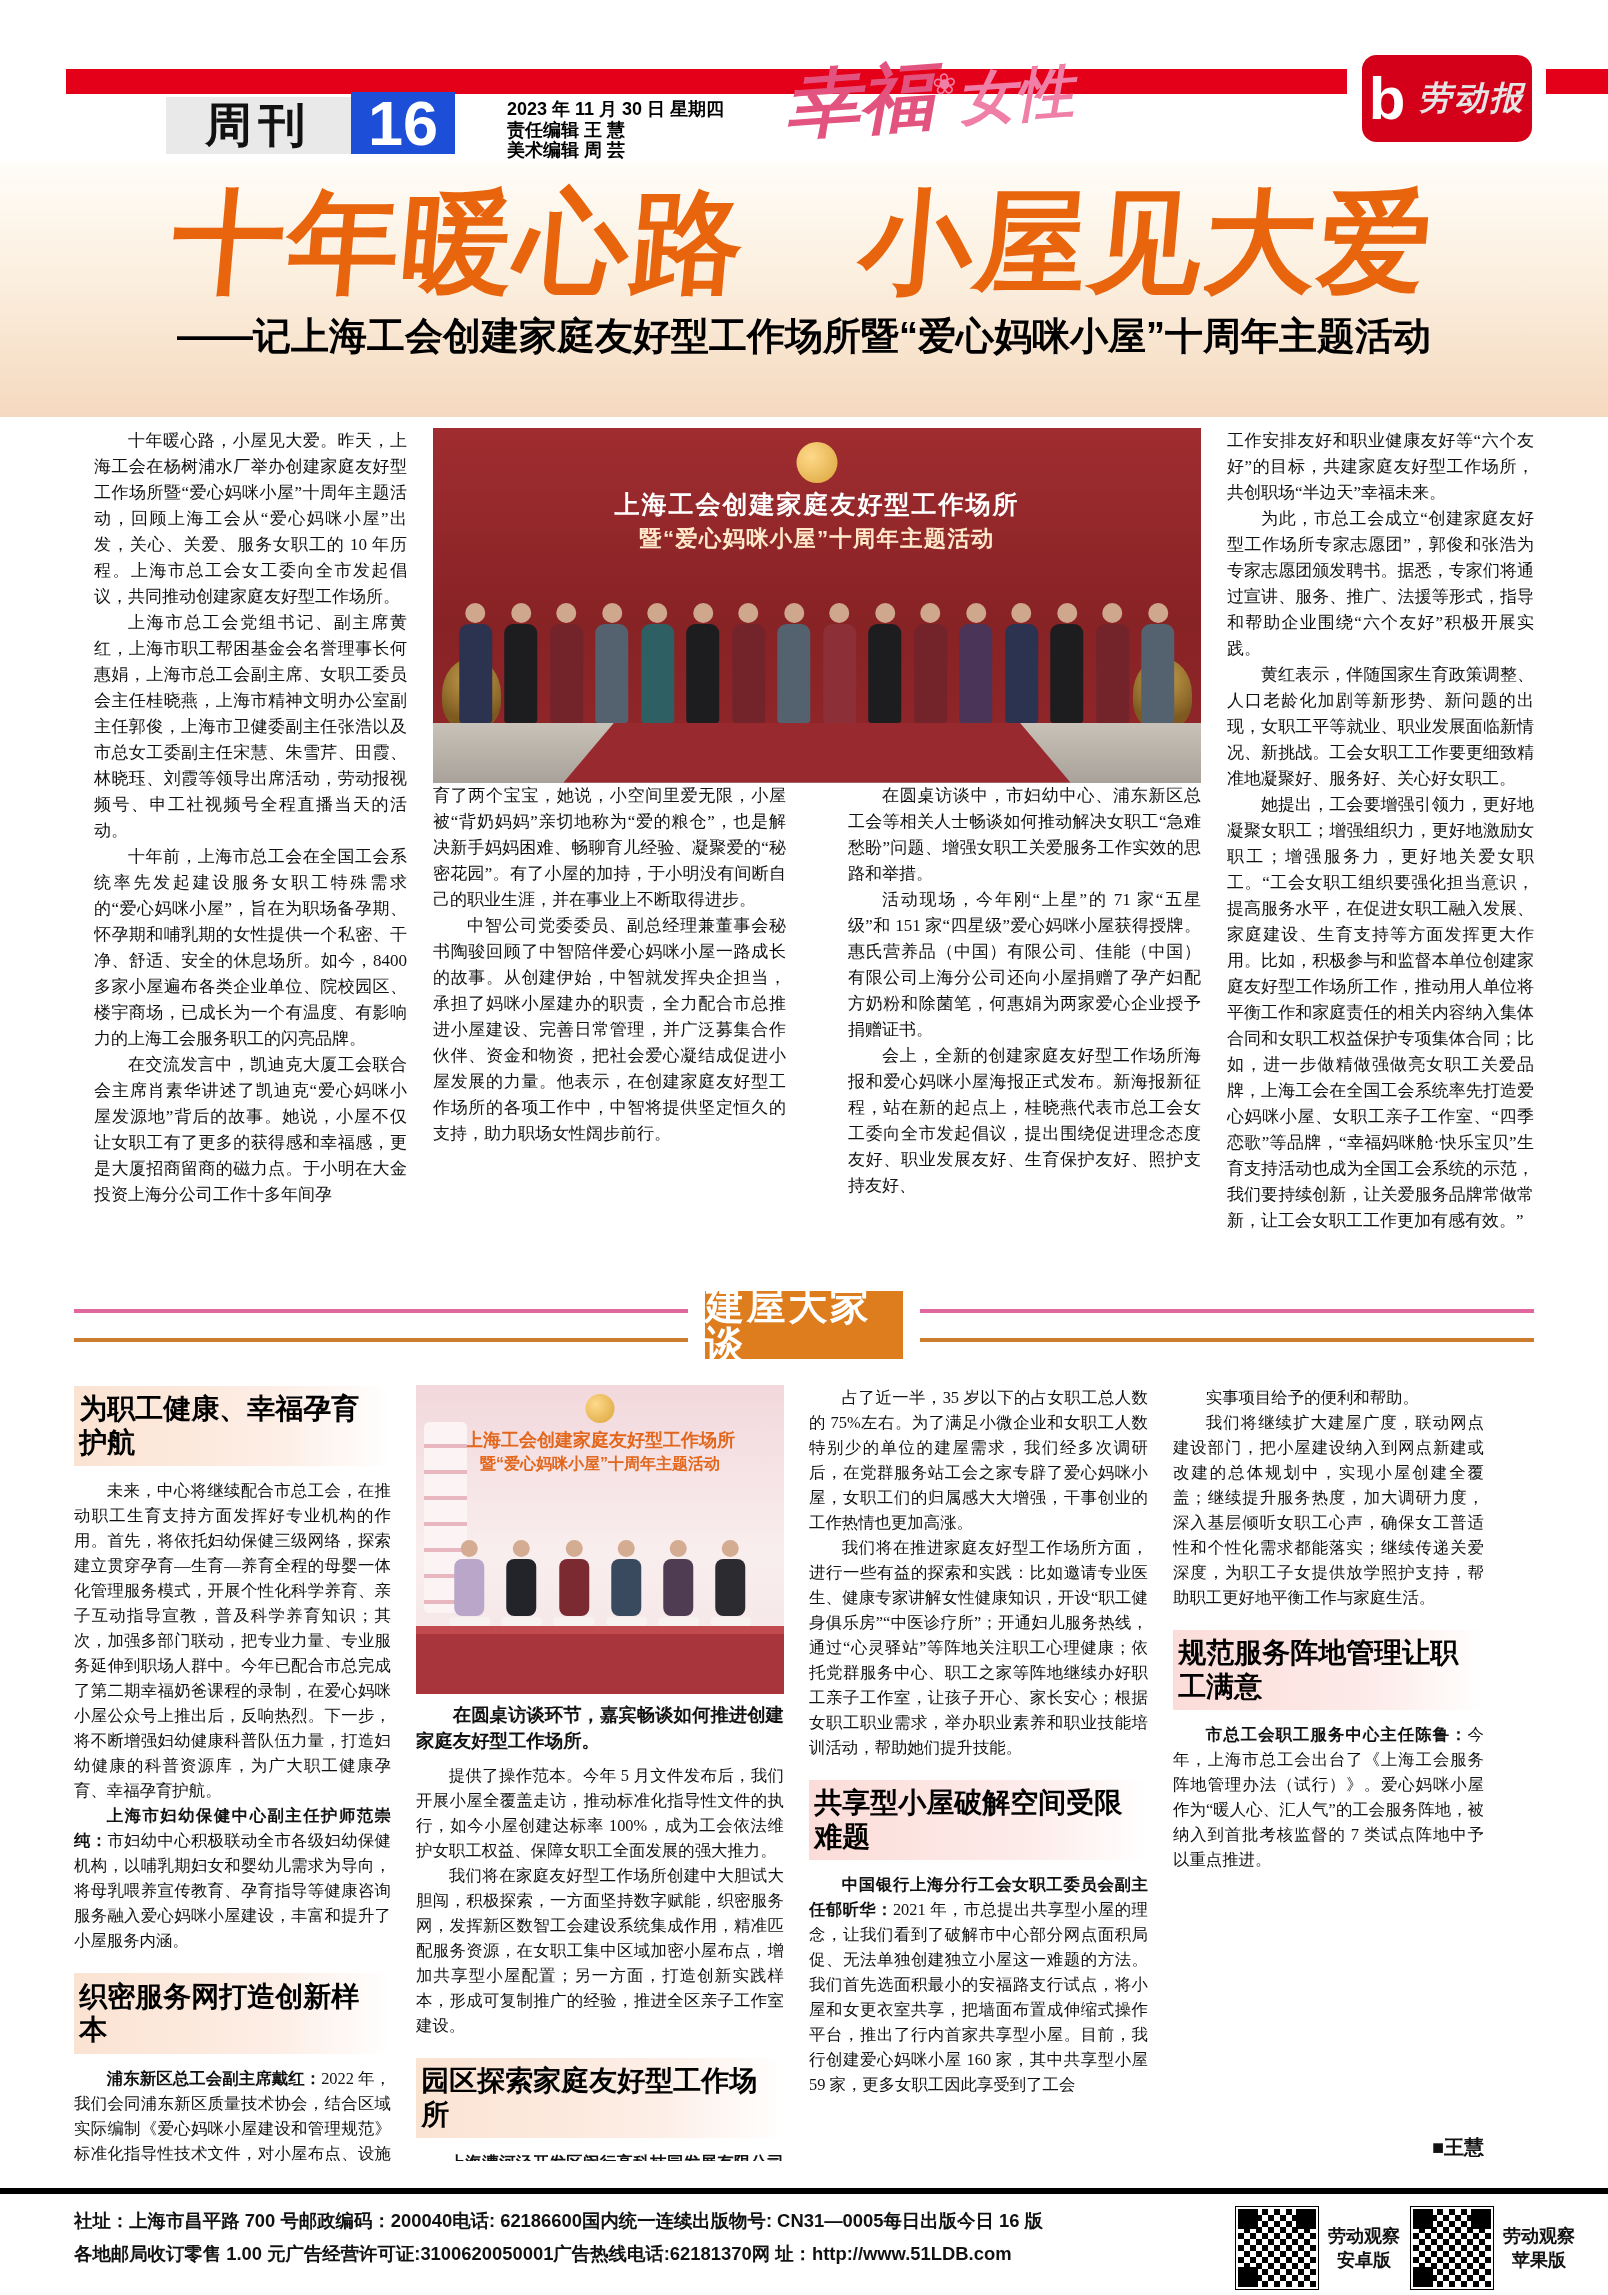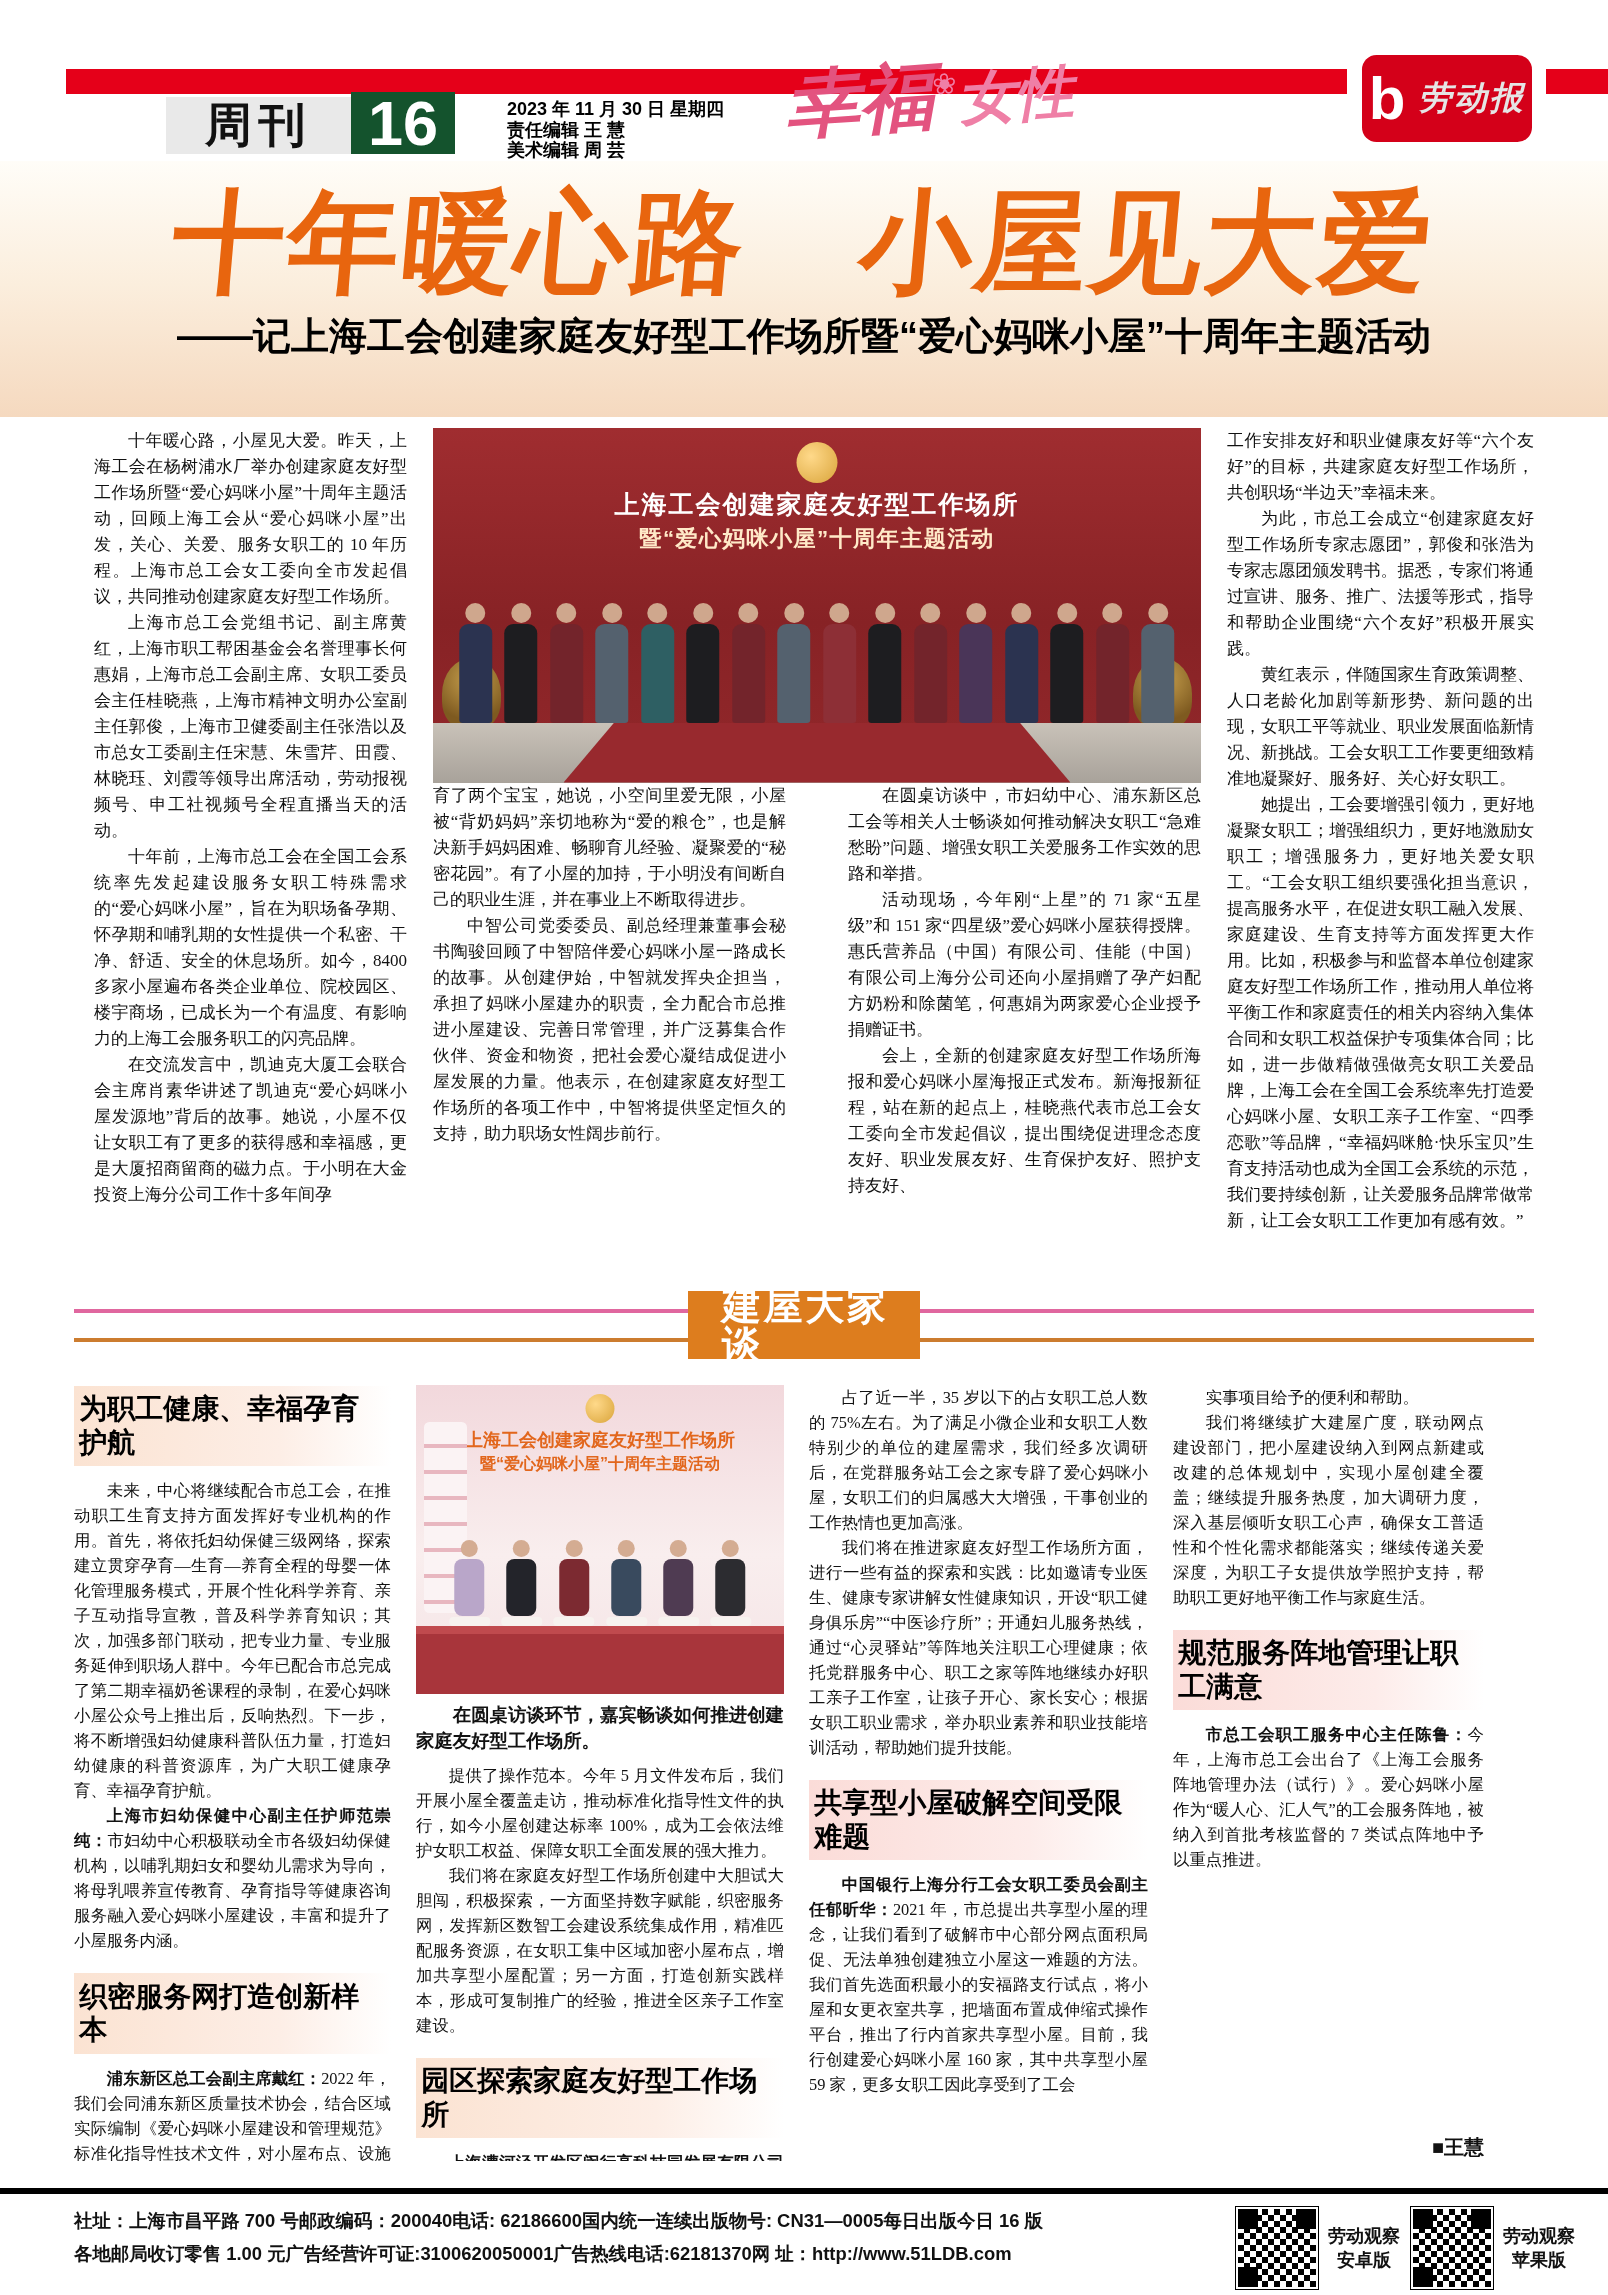--- a/index.html
+++ b/index.html
@@ -10,21 +10,21 @@
   .hd{position:relative;height:161px;}
   .bar{position:absolute;left:66px;top:69px;width:1281px;height:25px;background:#e50019;}
   .bar2{position:absolute;left:1546px;top:69px;width:62px;height:25px;background:#e50019;}
   .brand{position:absolute;left:1362px;top:55px;width:170px;height:87px;background:#d40019;
          border-radius:14.5px;display:flex;align-items:center;justify-content:center;gap:13px;}
   .brand-b{color:#fff;font:900 60px/1 "Liberation Sans",sans-serif;}
   .brand-name{color:#e5e5e5;font:700 33px/1 "Liberation Serif",serif;font-style:italic;letter-spacing:2.6px;}
   .weekly{position:absolute;left:166px;top:97px;width:185px;height:57px;background:#e9e9e9;
           display:flex;align-items:center;justify-content:center;
           font:700 47px/1 "Liberation Serif",serif;letter-spacing:6.6px;}
-  .pnum{position:absolute;left:351px;top:92px;width:104px;height:62px;background:#14532d;color:#fff;
+  .pnum{position:absolute;left:351px;top:92px;width:104px;height:62px;background:#1d4ed8;color:#fff;
         display:flex;align-items:center;justify-content:center;font:900 63px/1 "Liberation Sans",sans-serif;}
   .edinfo{position:absolute;left:507px;top:99px;font:600 18px/20px "Liberation Sans",sans-serif;color:#000;}
   .edinfo div{margin-bottom:0.7px;}
   .collogo{position:absolute;left:785px;top:59px;transform:rotate(-4deg);color:#e3537f;}
   .cl1{font:700 italic 74px/1 "Liberation Serif",serif;}
   .cl2{font:700 italic 58px/1 "Liberation Serif",serif;color:#ef7fa6;}
   .flower{font-size:29px;color:#ef7fa6;vertical-align:26px;}
 
   
   .titleblock{position:relative;height:256px;text-align:center;overflow:hidden;
@@ -74,21 +74,21 @@
 
   
   .fbanner{position:relative;height:79px;}
   .fline{position:absolute;height:4px;}
   .fl-pink{background:#e0679f;top:18.4px;}
   .fl-orange{background:#cc7c2f;top:47px;}
   .fll{left:74px;right:920px;}
   .flr{left:920px;right:74px;}
   .fbox{position:absolute;left:50%;transform:translateX(-50%);top:0;width:198px;height:68px;
      background:#dd7d1e;color:#fff;display:flex;align-items:center;justify-content:center;
-     font:700 39px/1 "Liberation Sans",sans-serif;letter-spacing:2.6px;padding-left:34px;}
+     font:700 39px/1 "Liberation Sans",sans-serif;letter-spacing:2.6px;}
 
   
   .forum{display:flex;gap:25px;padding:14.5px 74px 0;height:791px;overflow:hidden;box-sizing:border-box;}
   .forum p{font-size:16.4px;line-height:25px;text-align:justify;text-indent:2em;margin:0;}
   .f1{width:317px;overflow:hidden;}
   .f2{width:368px;overflow:hidden;}
   .f3{width:339px;overflow:hidden;}
   .f4{width:311px;overflow:hidden;position:relative;}
   .fhead{font:700 28px/1.2 "Liberation Sans",sans-serif;color:#000;margin:20px 0 12px;
      padding:6.6px 5.3px;background:linear-gradient(90deg,#fbe3d2,#fdeee6 65%,#fff);}

